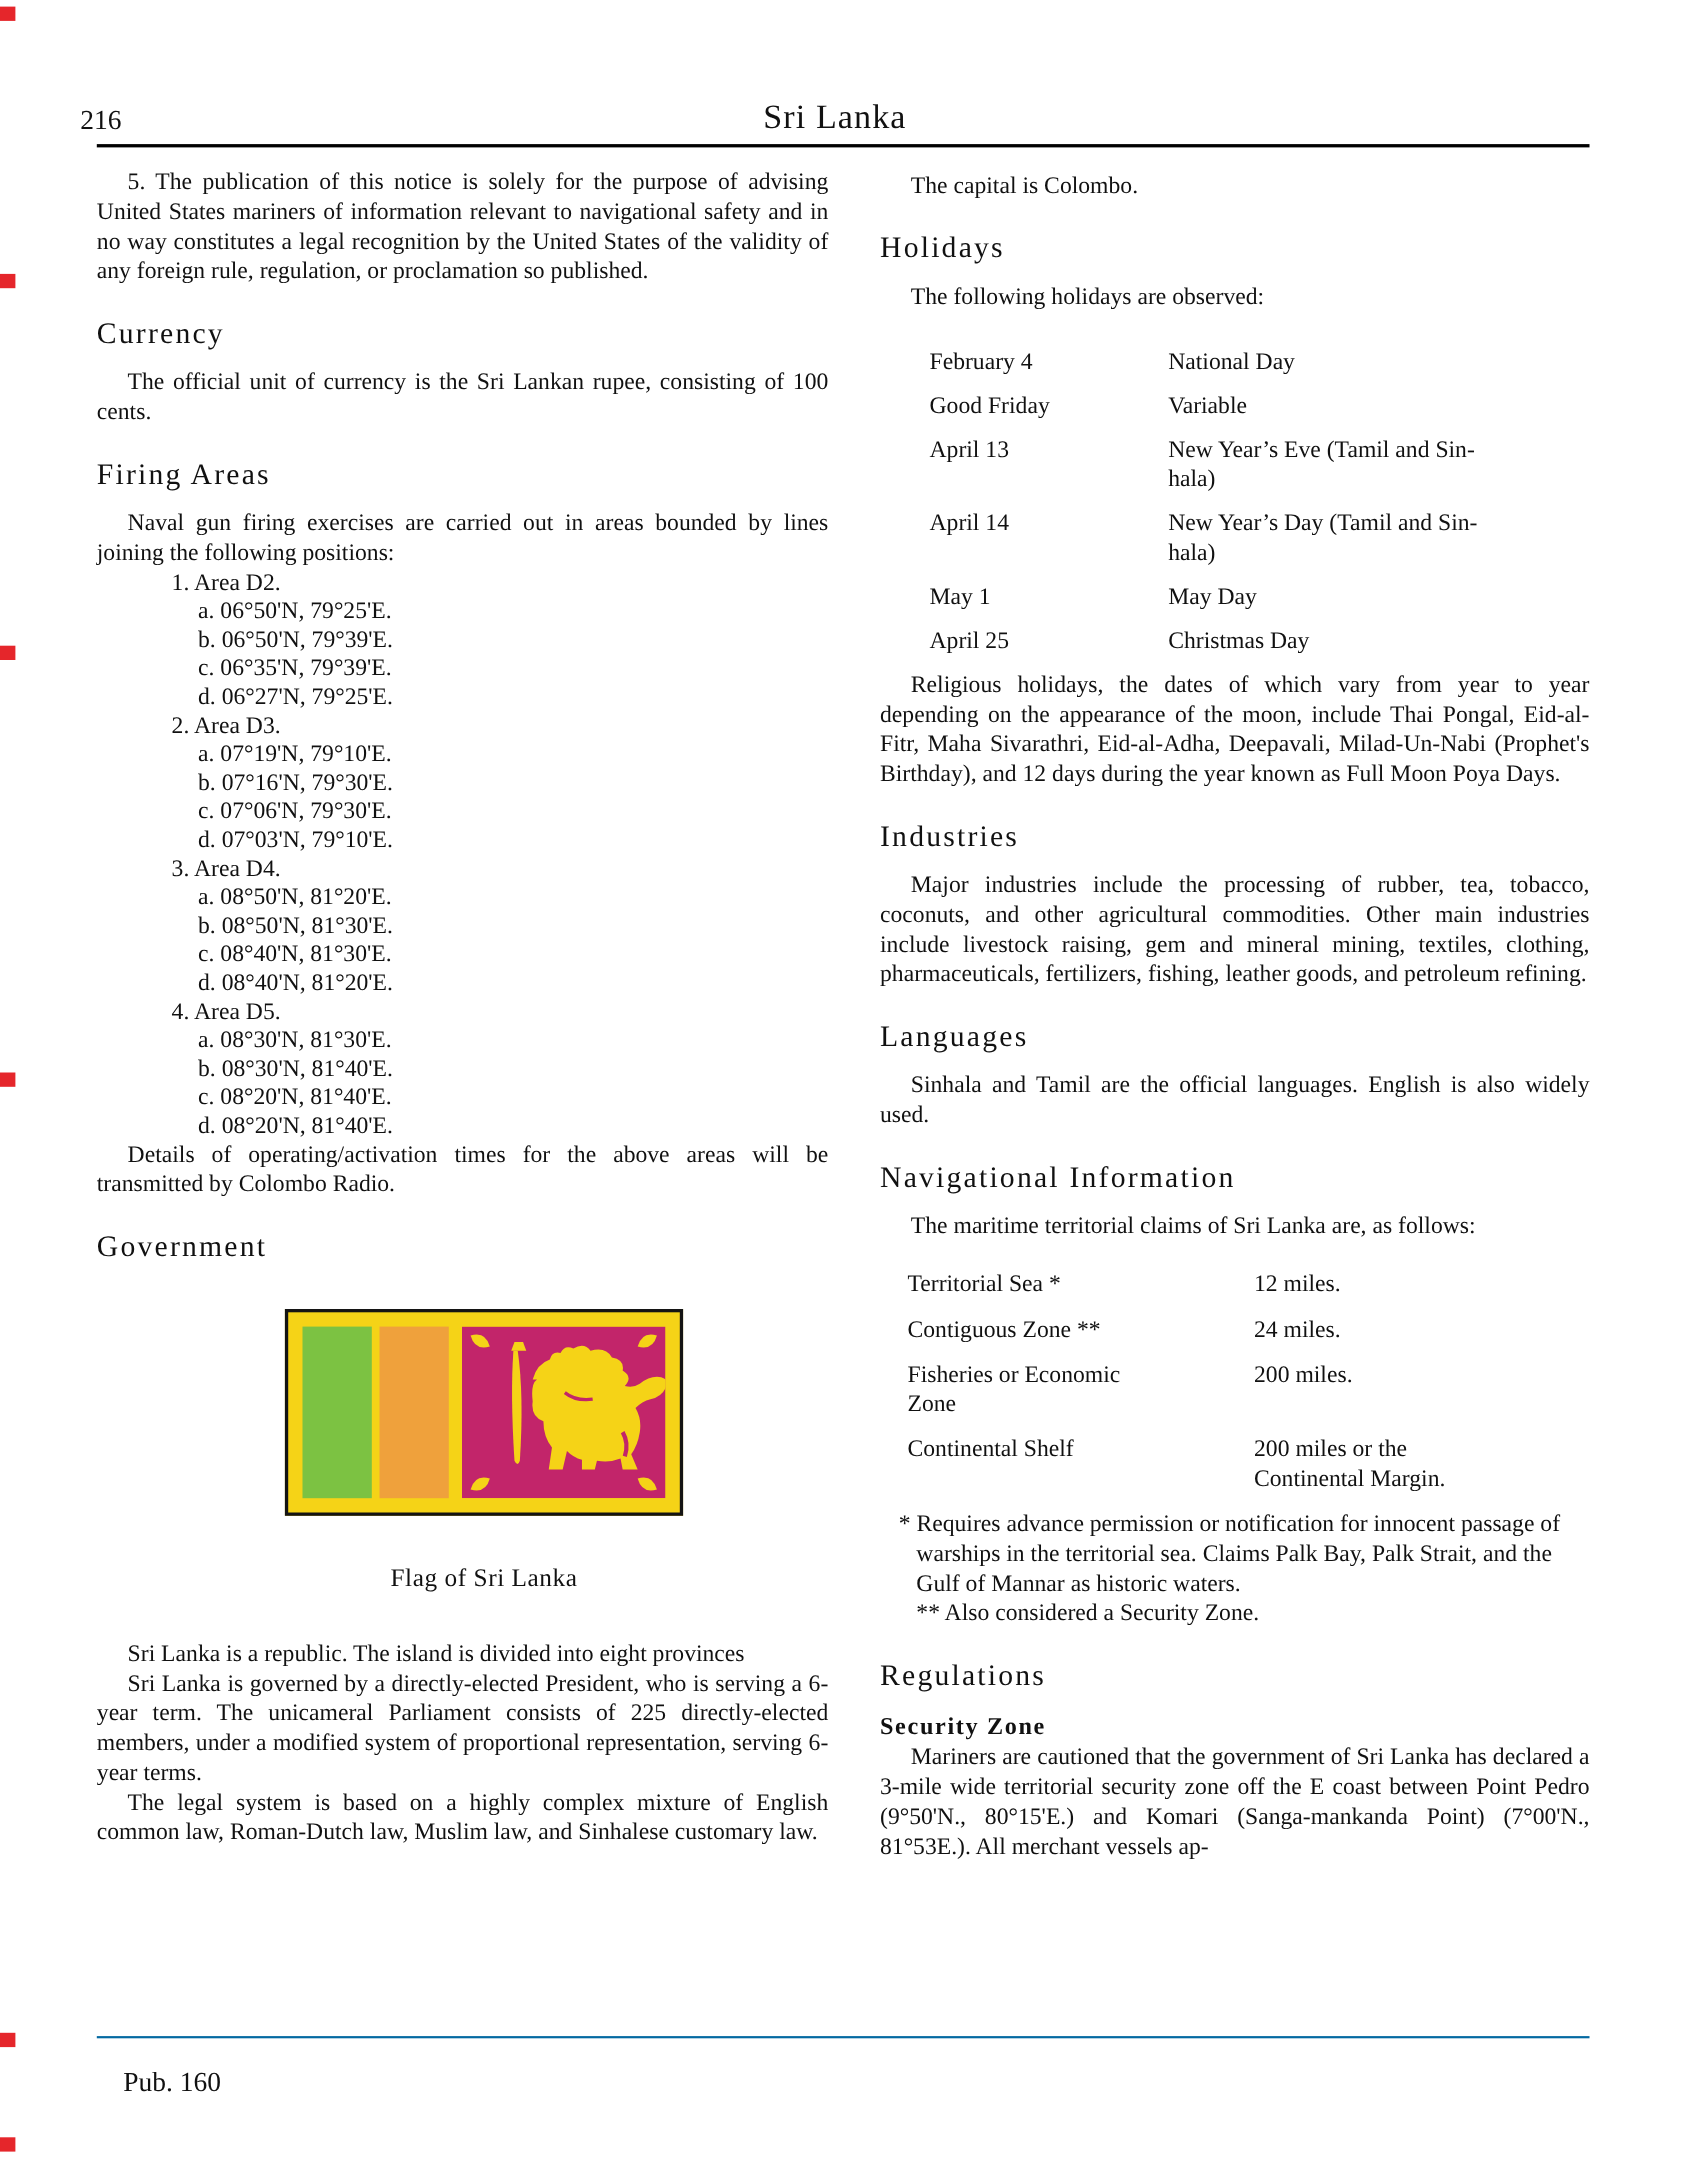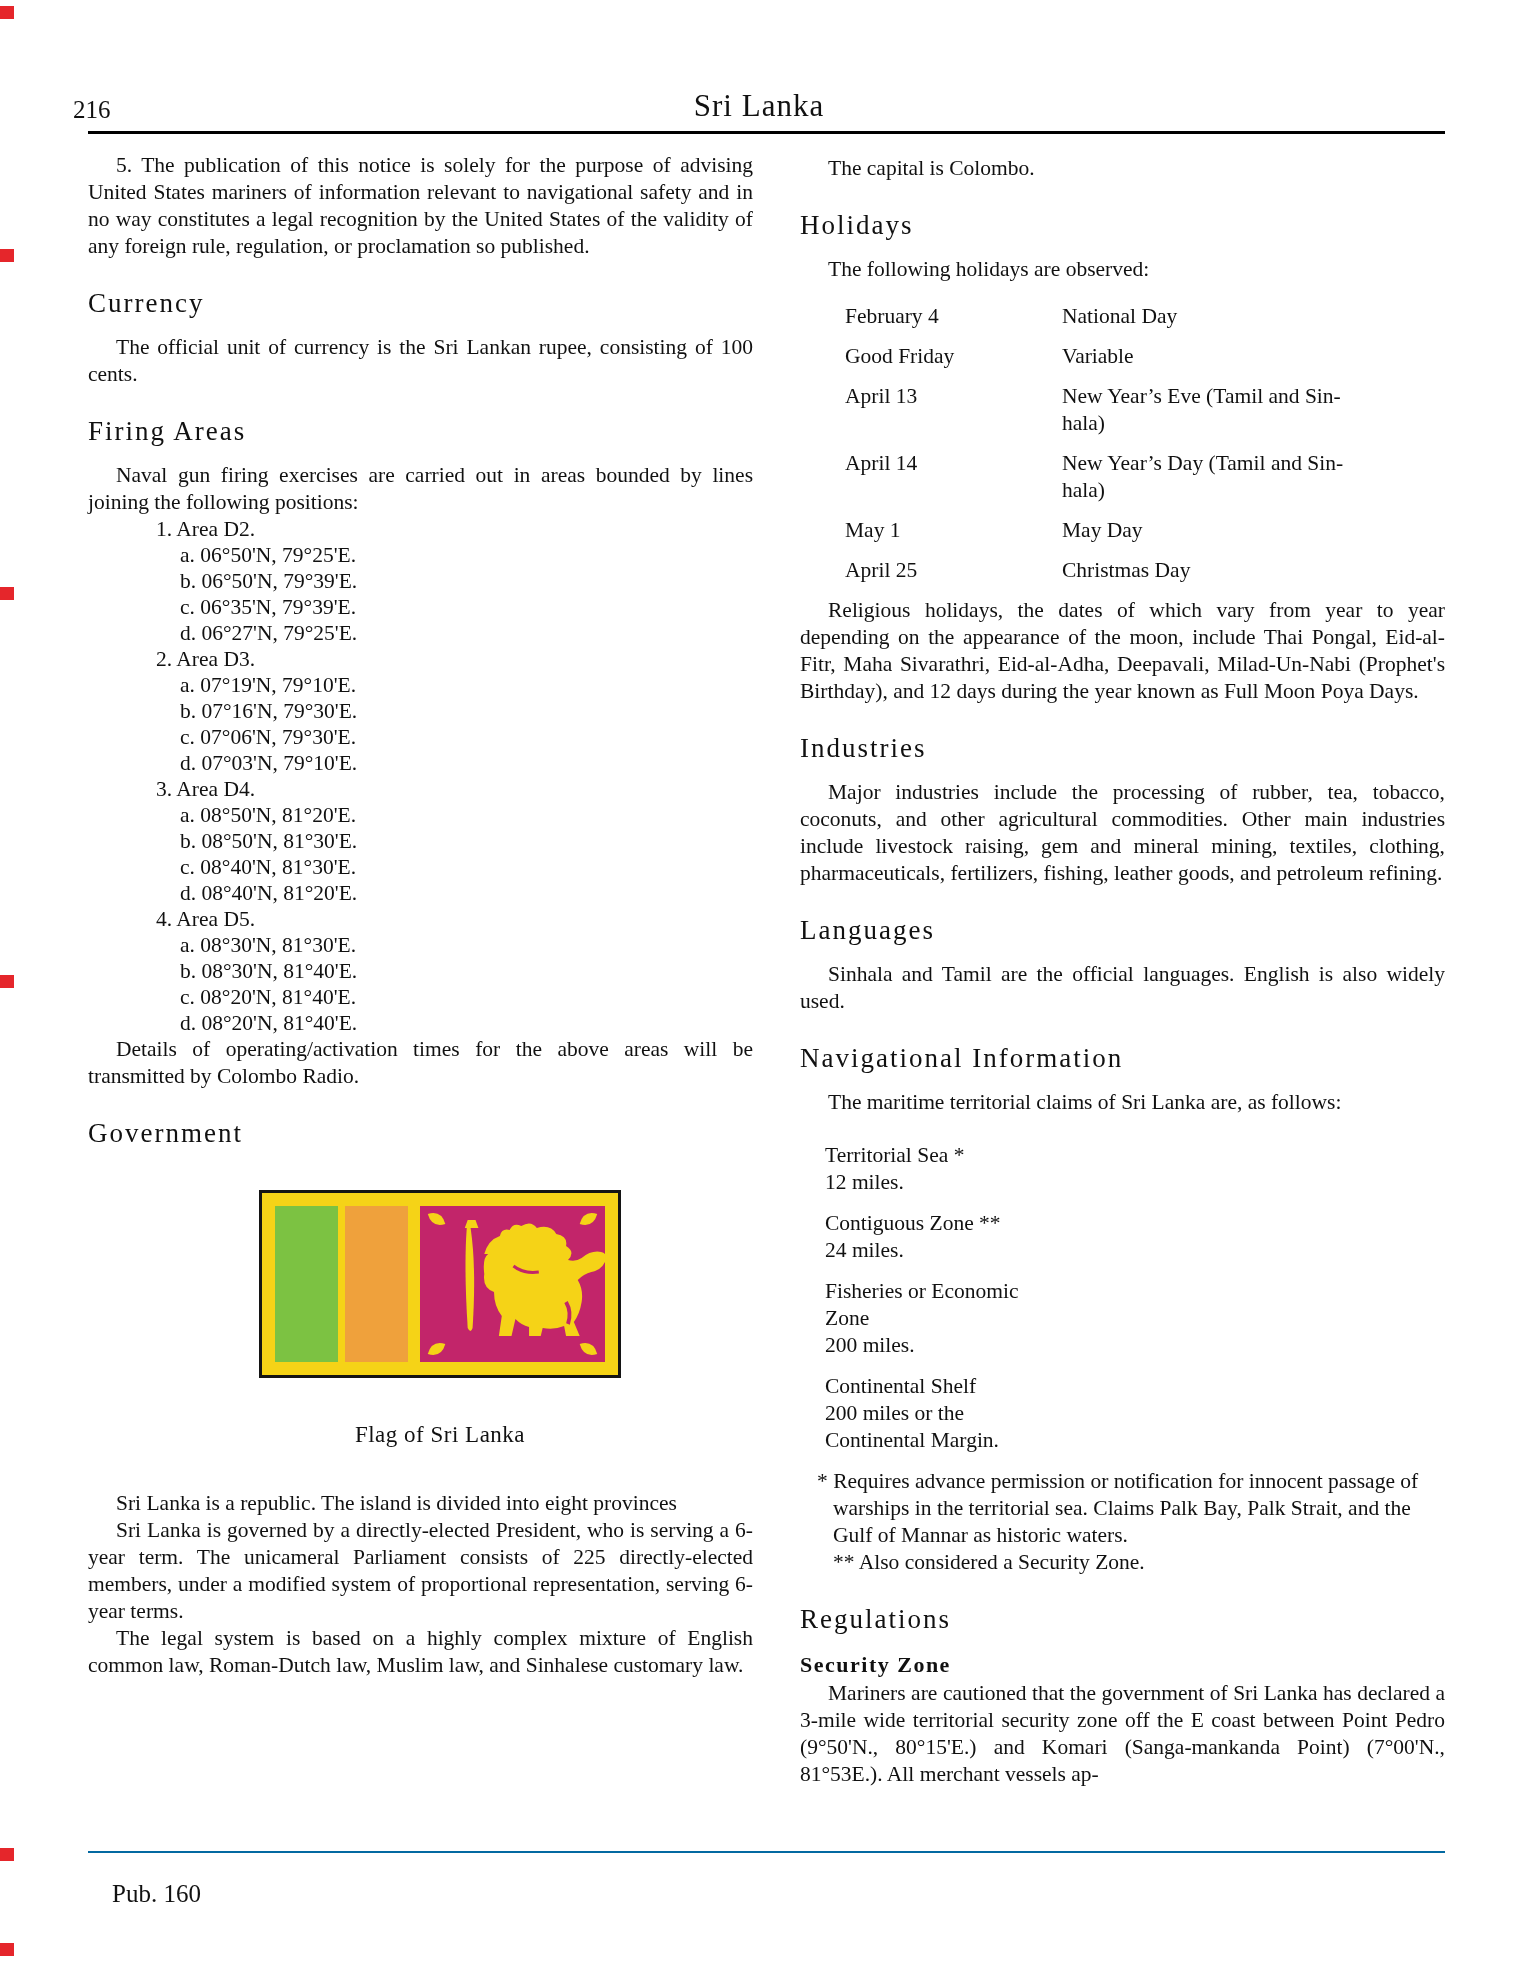--- a/index.html
+++ b/index.html
@@ -17,27 +17,27 @@
   .col-right{width:645px;}
   .para{font-size:21.5px;line-height:27px;text-align:justify;text-indent:28px;margin:0;}
   .para.no-just{text-align:left;}
   .h1{font-size:27px;line-height:34px;letter-spacing:2px;font-weight:normal;margin:26px 0 14px 0;}
   .h2{font-size:22px;line-height:30px;letter-spacing:1.5px;font-weight:600;margin:8px 0 0 0;}
   
   .area-list{margin:0;}
   .area-name{font-size:21.5px;line-height:26px;padding-left:68px;}
   .area-point{font-size:21.5px;line-height:26px;padding-left:92px;}
   
-  .holiday-table{margin:20px 0 0 45px;}
+  .holiday-table{margin:32px 0 0 45px;}
   .holiday-row{display:flex;margin-bottom:13px;}
   .holiday-date{width:217px;flex:none;font-size:21.5px;line-height:27px;}
   .holiday-name{width:370px;font-size:21.5px;line-height:27px;white-space:pre-line;}
   
   .claims-table{margin:26px 0 0 25px;}
-  .claim-row{display:flex;margin-bottom:14px;flex-direction:column;}
+  .claim-row{display:flex;margin-bottom:14px;}
   .claim-label{width:315px;flex:none;font-size:21.5px;line-height:27px;white-space:pre-line;}
   .claim-value{width:290px;font-size:21.5px;line-height:27px;white-space:pre-line;}
   .footnotes{font-size:21.5px;line-height:27px;margin:12px 0 0 17px;white-space:pre-line;
              padding-left:16px;text-indent:-16px;}
   
   .flag-wrap{margin:40px auto 0 auto;width:362px;padding-left:39px;}
   .flag{width:356px;height:182px;background:#f5d317;border:3px solid #141414;position:relative;}
   .stripe{position:absolute;top:13px;bottom:13px;}
   .stripe.green{left:13px;width:63px;background:#7cc242;}
   .stripe.orange{left:83px;width:63px;background:#efa13c;}

